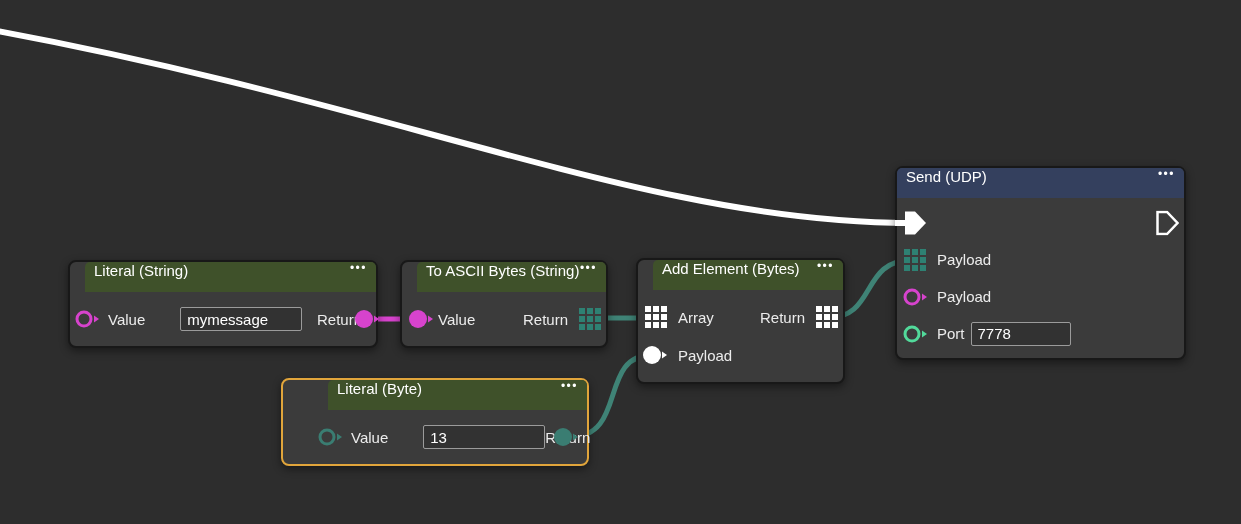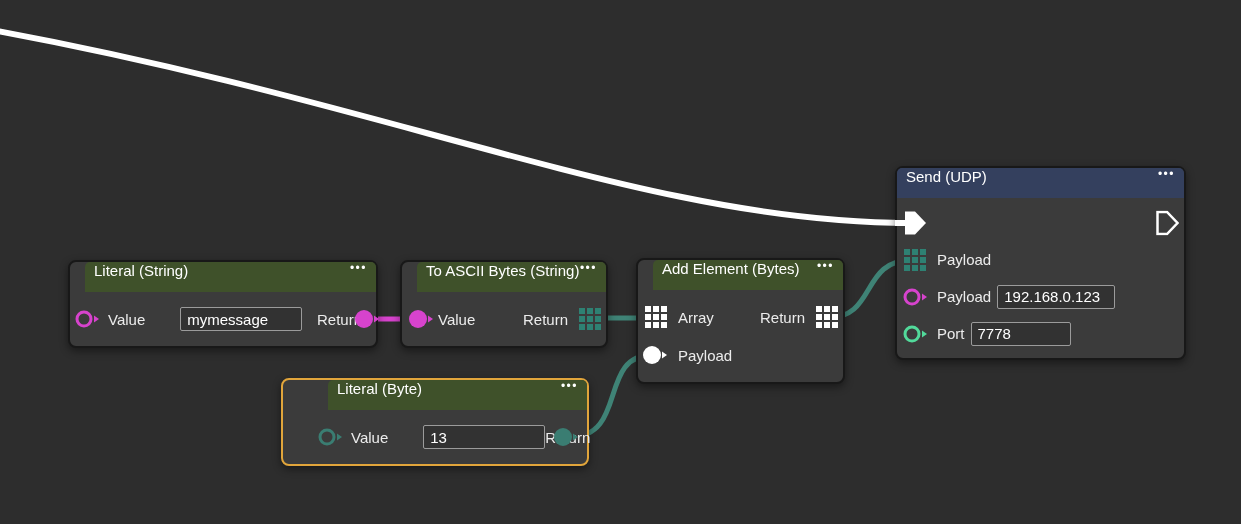--- a/index.html
+++ b/index.html
@@ -209,21 +209,20 @@
           </g>
         </svg>
         <span class="lbl ml40">Payload</span>
       </div>
       <div class="row">
         <svg class="pin pl5" width="26" height="22" viewBox="0 0 26 22">
           <circle cx="10" cy="11" r="7" fill="none" stroke-width="3" stroke="#d743cd"></circle>
           <path d="M20 7.5 L25 11 L20 14.5 Z" fill="#d743cd"></path>
         </svg>
         <span class="lbl ml40">Payload</span>
-        <input class="field w118" type="text" value="192.168.0.123" style="">
       </div>
       <div class="row">
         <svg class="pin pl5" width="26" height="22" viewBox="0 0 26 22">
           <circle cx="10" cy="11" r="7" fill="none" stroke-width="3" stroke="#52da9b"></circle>
           <path d="M20 7.5 L25 11 L20 14.5 Z" fill="#52da9b"></path>
         </svg>
         <span class="lbl ml40">Port</span>
         <input class="field w100" type="text" value="7778" style="">
       </div>
     </div>

